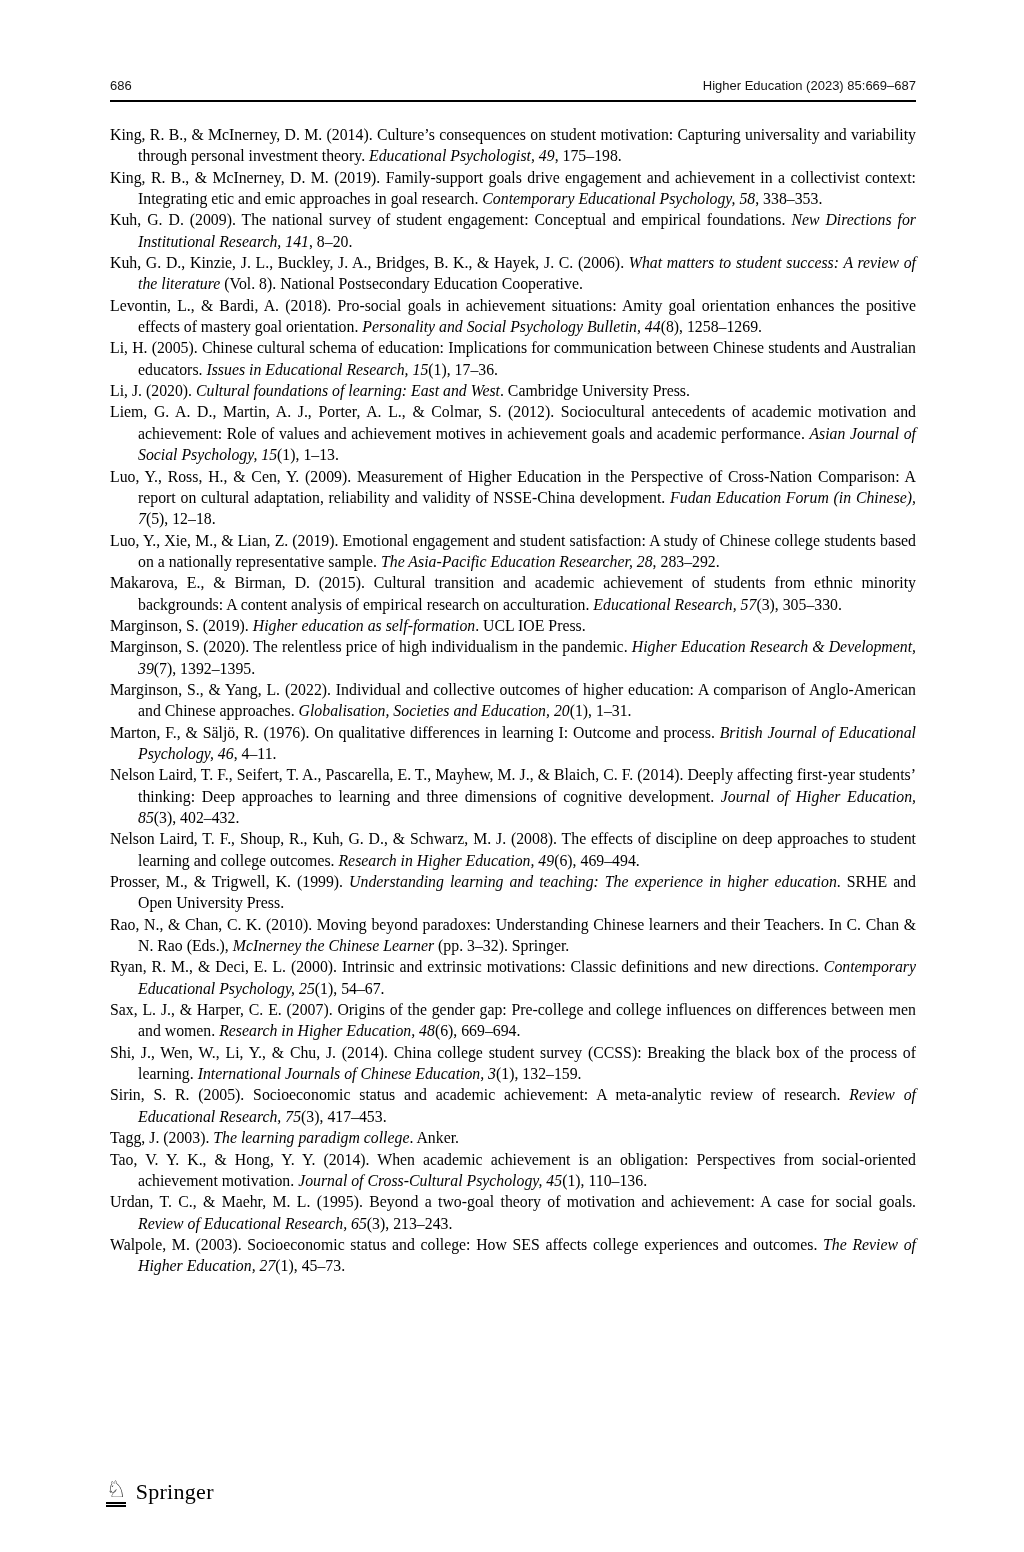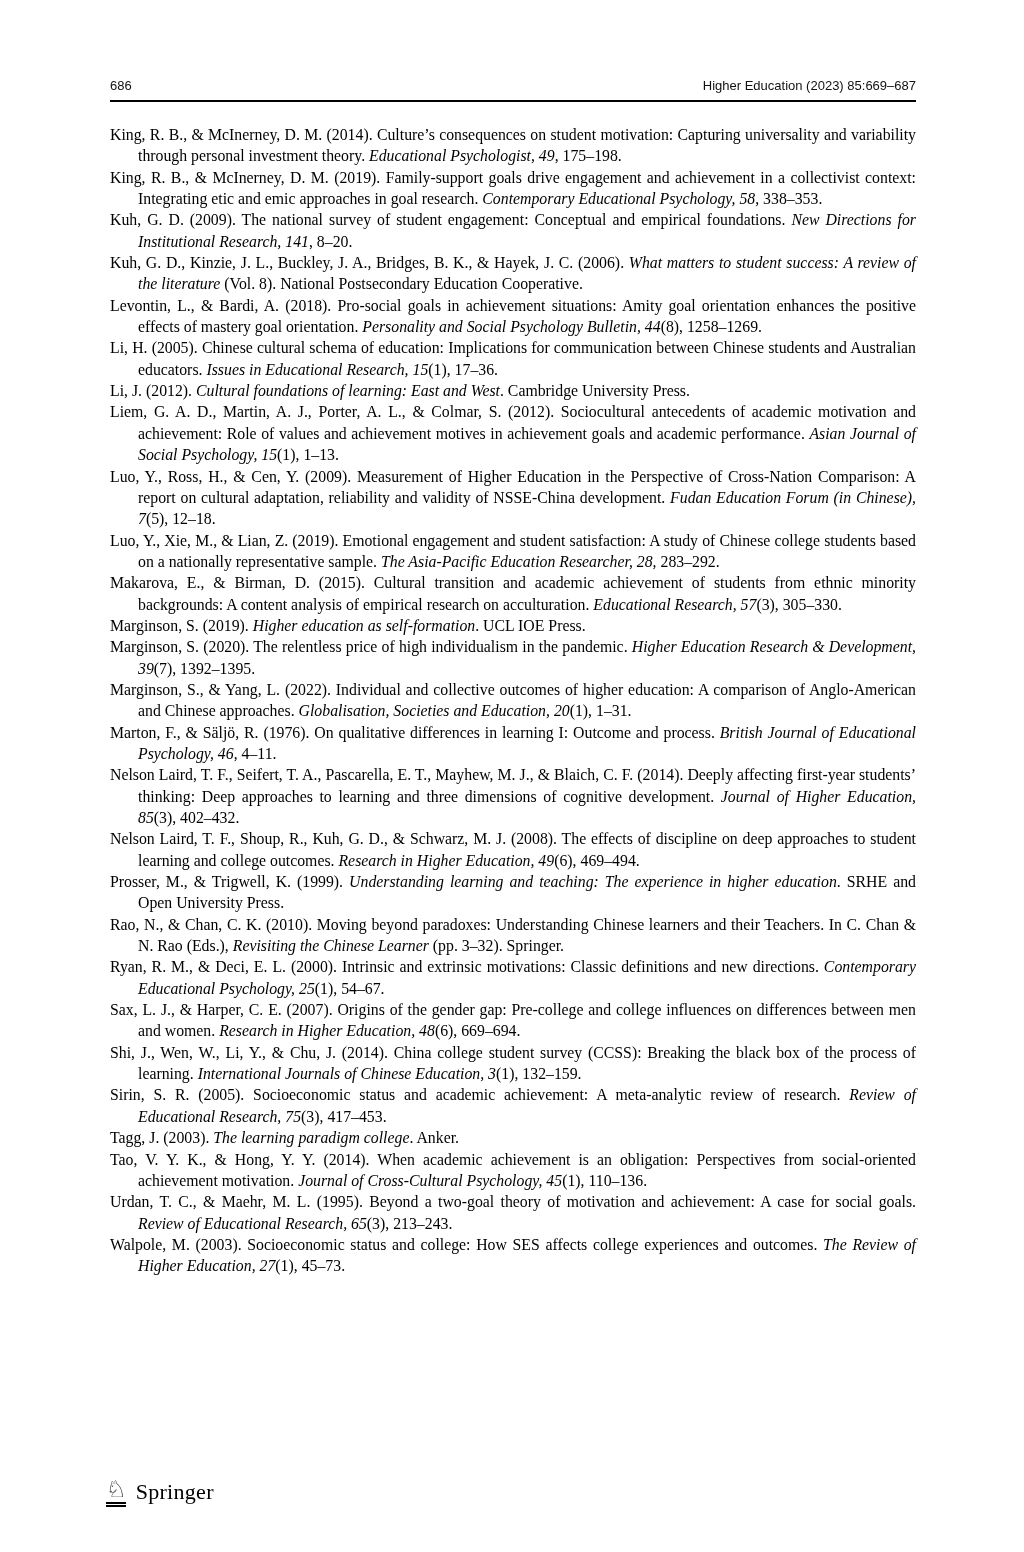--- a/index.html
+++ b/index.html
@@ -45,33 +45,33 @@
   </header>
   <div class="header-rule"></div>
 
   <main class="refs">
       <p class="ref"><span>King, R. B., &amp; McInerney, D. M. (2014). Culture’s consequences on student motivation: Capturing universality and variability through personal investment theory. </span><i>Educational Psychologist, 49</i><span>, 175–198.</span></p>
       <p class="ref"><span>King, R. B., &amp; McInerney, D. M. (2019). Family-support goals drive engagement and achievement in a collectivist context: Integrating etic and emic approaches in goal research. </span><i>Contemporary Educational Psychology, 58</i><span>, 338–353.</span></p>
       <p class="ref"><span>Kuh, G. D. (2009). The national survey of student engagement: Conceptual and empirical foundations. </span><i>New Directions for Institutional Research, 141</i><span>, 8–20.</span></p>
       <p class="ref"><span>Kuh, G. D., Kinzie, J. L., Buckley, J. A., Bridges, B. K., &amp; Hayek, J. C. (2006). </span><i>What matters to student success: A review of the literature</i><span> (Vol. 8). National Postsecondary Education Cooperative.</span></p>
       <p class="ref"><span>Levontin, L., &amp; Bardi, A. (2018). Pro-social goals in achievement situations: Amity goal orientation enhances the positive effects of mastery goal orientation. </span><i>Personality and Social Psychology Bulletin, 44</i><span>(8), 1258–1269.</span></p>
       <p class="ref"><span>Li, H. (2005). Chinese cultural schema of education: Implications for communication between Chinese students and Australian educators. </span><i>Issues in Educational Research, 15</i><span>(1), 17–36.</span></p>
-      <p class="ref"><span>Li, J. (2012). </span><i>Cultural foundations of learning: East and West</i><span>. Cambridge University Press.</span></p>
+      <p class="ref"><span>Li, J. (2020). </span><i>Cultural foundations of learning: East and West</i><span>. Cambridge University Press.</span></p>
       <p class="ref"><span>Liem, G. A. D., Martin, A. J., Porter, A. L., &amp; Colmar, S. (2012). Sociocultural antecedents of academic motivation and achievement: Role of values and achievement motives in achievement goals and academic performance. </span><i>Asian Journal of Social Psychology, 15</i><span>(1), 1–13.</span></p>
       <p class="ref"><span>Luo, Y., Ross, H., &amp; Cen, Y. (2009). Measurement of Higher Education in the Perspective of Cross-Nation Comparison: A report on cultural adaptation, reliability and validity of NSSE-China development. </span><i>Fudan Education Forum (in Chinese), 7</i><span>(5), 12–18.</span></p>
       <p class="ref"><span>Luo, Y., Xie, M., &amp; Lian, Z. (2019). Emotional engagement and student satisfaction: A study of Chinese college students based on a nationally representative sample. </span><i>The Asia-Pacific Education Researcher, 28</i><span>, 283–292.</span></p>
       <p class="ref"><span>Makarova, E., &amp; Birman, D. (2015). Cultural transition and academic achievement of students from ethnic minority backgrounds: A content analysis of empirical research on acculturation. </span><i>Educational Research, 57</i><span>(3), 305–330.</span></p>
       <p class="ref"><span>Marginson, S. (2019). </span><i>Higher education as self-formation</i><span>. UCL IOE Press.</span></p>
       <p class="ref"><span>Marginson, S. (2020). The relentless price of high individualism in the pandemic. </span><i>Higher Education Research &amp; Development, 39</i><span>(7), 1392–1395.</span></p>
       <p class="ref"><span>Marginson, S., &amp; Yang, L. (2022). Individual and collective outcomes of higher education: A comparison of Anglo-American and Chinese approaches. </span><i>Globalisation, Societies and Education, 20</i><span>(1), 1–31.</span></p>
       <p class="ref"><span>Marton, F., &amp; Säljö, R. (1976). On qualitative differences in learning I: Outcome and process. </span><i>British Journal of Educational Psychology, 46</i><span>, 4–11.</span></p>
       <p class="ref"><span>Nelson Laird, T. F., Seifert, T. A., Pascarella, E. T., Mayhew, M. J., &amp; Blaich, C. F. (2014). Deeply affecting first-year students’ thinking: Deep approaches to learning and three dimensions of cognitive development. </span><i>Journal of Higher Education, 85</i><span>(3), 402–432.</span></p>
       <p class="ref"><span>Nelson Laird, T. F., Shoup, R., Kuh, G. D., &amp; Schwarz, M. J. (2008). The effects of discipline on deep approaches to student learning and college outcomes. </span><i>Research in Higher Education, 49</i><span>(6), 469–494.</span></p>
       <p class="ref"><span>Prosser, M., &amp; Trigwell, K. (1999). </span><i>Understanding learning and teaching: The experience in higher education</i><span>. SRHE and Open University Press.</span></p>
-      <p class="ref"><span>Rao, N., &amp; Chan, C. K. (2010). Moving beyond paradoxes: Understanding Chinese learners and their Teachers. In C. Chan &amp; N. Rao (Eds.), </span><i>Revisiting the Chinese Learner</i><span> (pp. 3–32). Springer.</span></p>
+      <p class="ref"><span>Rao, N., &amp; Chan, C. K. (2010). Moving beyond paradoxes: Understanding Chinese learners and their Teachers. In C. Chan &amp; N. Rao (Eds.), </span><i>McInerney the Chinese Learner</i><span> (pp. 3–32). Springer.</span></p>
       <p class="ref"><span>Ryan, R. M., &amp; Deci, E. L. (2000). Intrinsic and extrinsic motivations: Classic definitions and new directions. </span><i>Contemporary Educational Psychology, 25</i><span>(1), 54–67.</span></p>
       <p class="ref"><span>Sax, L. J., &amp; Harper, C. E. (2007). Origins of the gender gap: Pre-college and college influences on differences between men and women. </span><i>Research in Higher Education, 48</i><span>(6), 669–694.</span></p>
       <p class="ref"><span>Shi, J., Wen, W., Li, Y., &amp; Chu, J. (2014). China college student survey (CCSS): Breaking the black box of the process of learning. </span><i>International Journals of Chinese Education, 3</i><span>(1), 132–159.</span></p>
       <p class="ref"><span>Sirin, S. R. (2005). Socioeconomic status and academic achievement: A meta-analytic review of research. </span><i>Review of Educational Research, 75</i><span>(3), 417–453.</span></p>
       <p class="ref"><span>Tagg, J. (2003). </span><i>The learning paradigm college</i><span>. Anker.</span></p>
       <p class="ref"><span>Tao, V. Y. K., &amp; Hong, Y. Y. (2014). When academic achievement is an obligation: Perspectives from social-oriented achievement motivation. </span><i>Journal of Cross-Cultural Psychology, 45</i><span>(1), 110–136.</span></p>
       <p class="ref"><span>Urdan, T. C., &amp; Maehr, M. L. (1995). Beyond a two-goal theory of motivation and achievement: A case for social goals. </span><i>Review of Educational Research, 65</i><span>(3), 213–243.</span></p>
       <p class="ref"><span>Walpole, M. (2003). Socioeconomic status and college: How SES affects college experiences and outcomes. </span><i>The Review of Higher Education, 27</i><span>(1), 45–73.</span></p>
     </main>
 </div>

